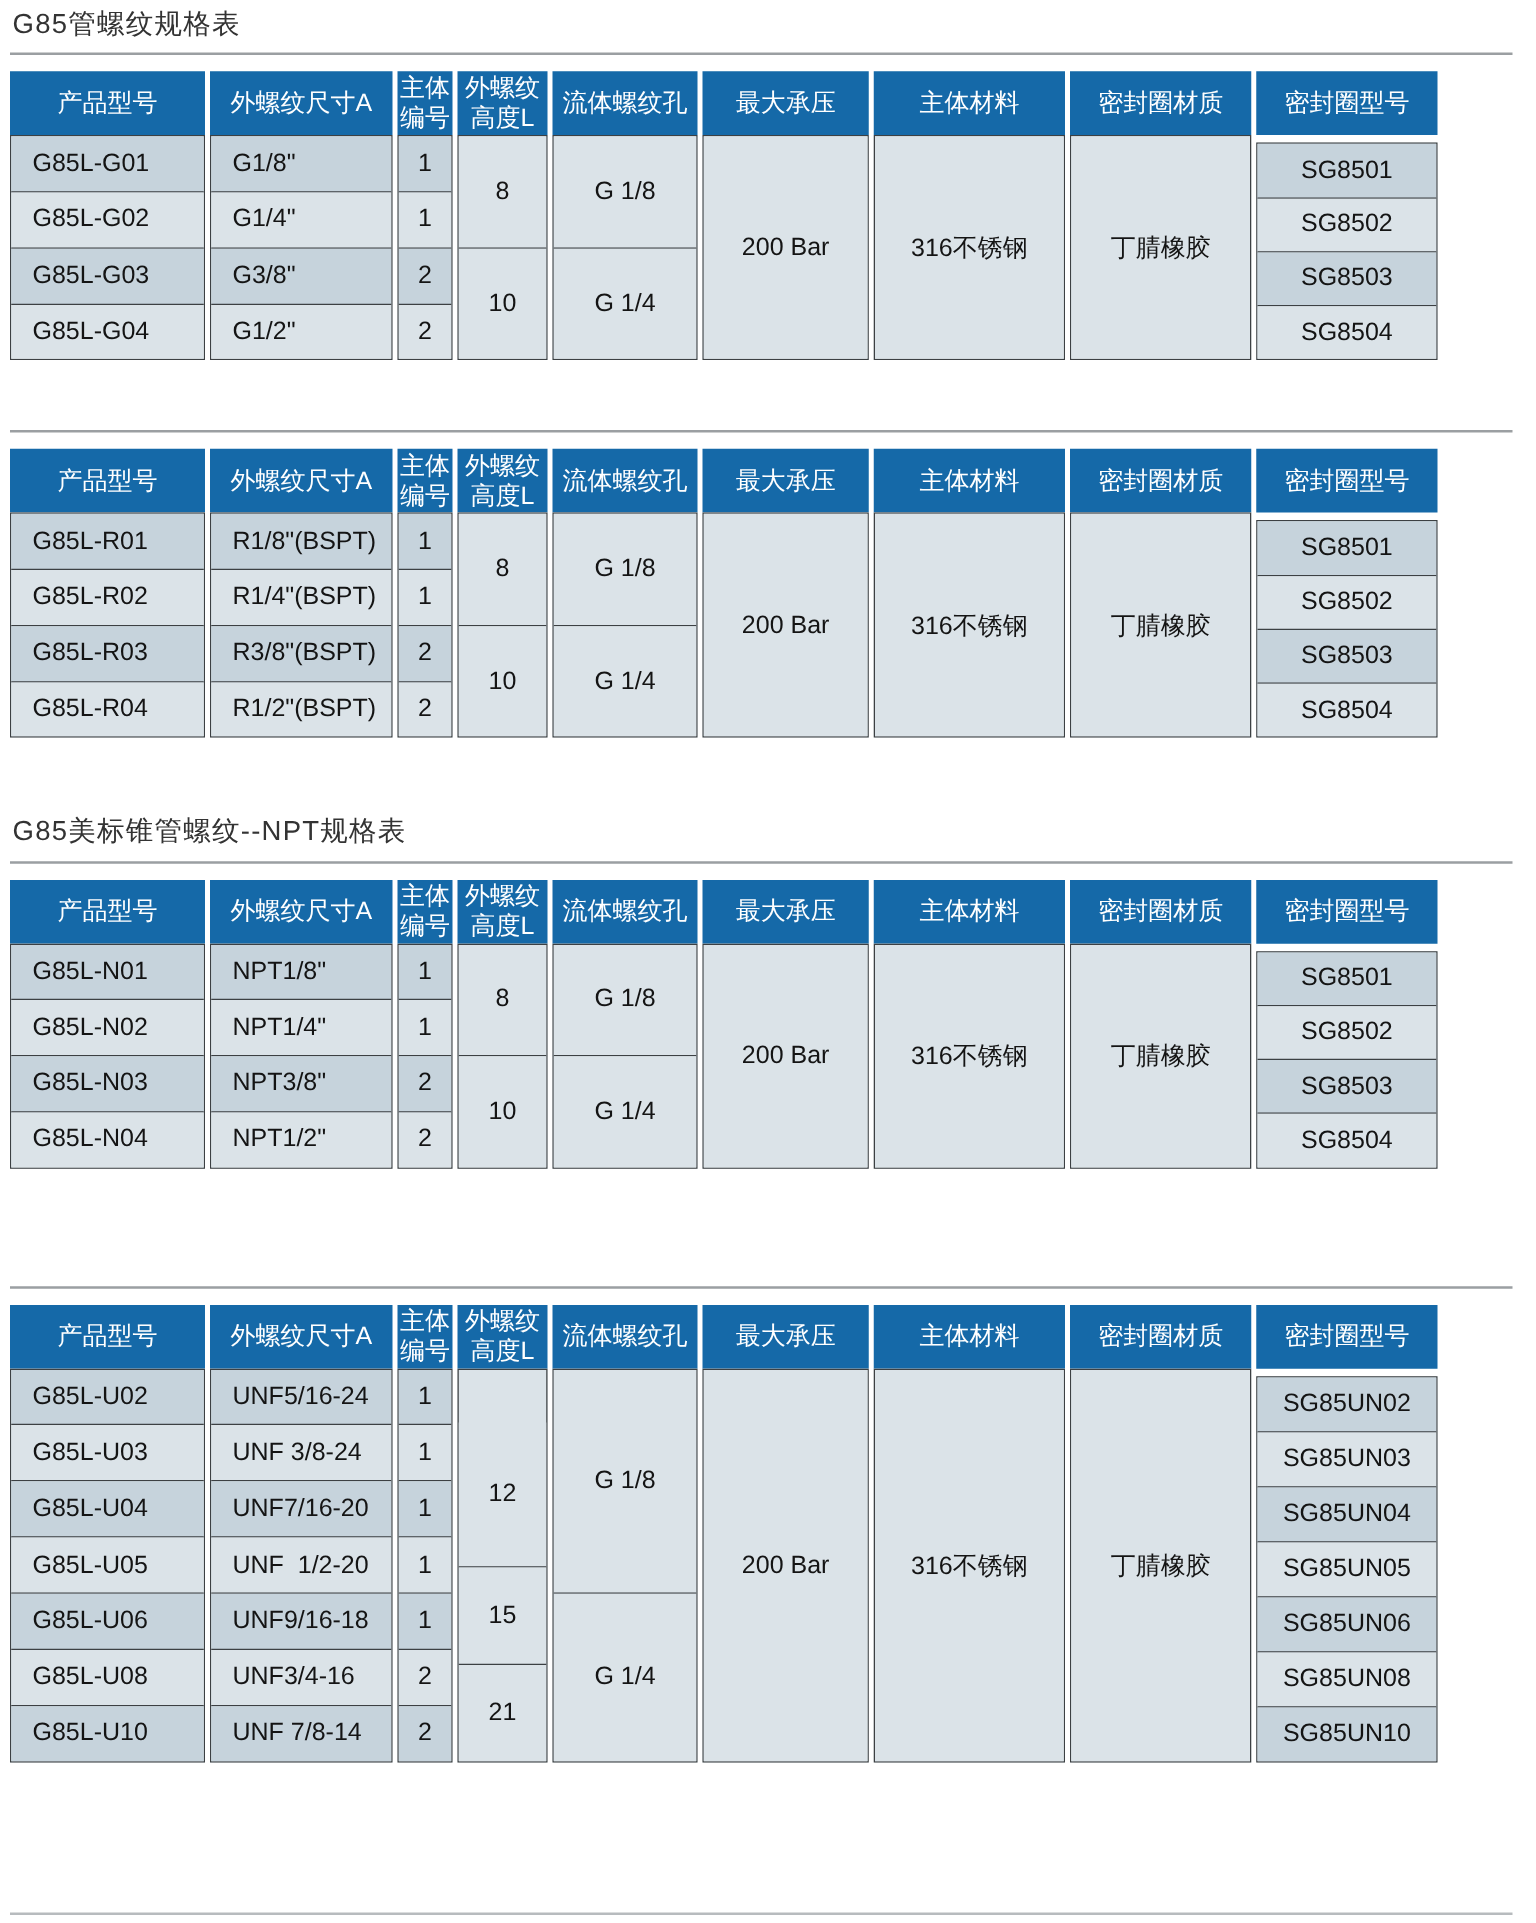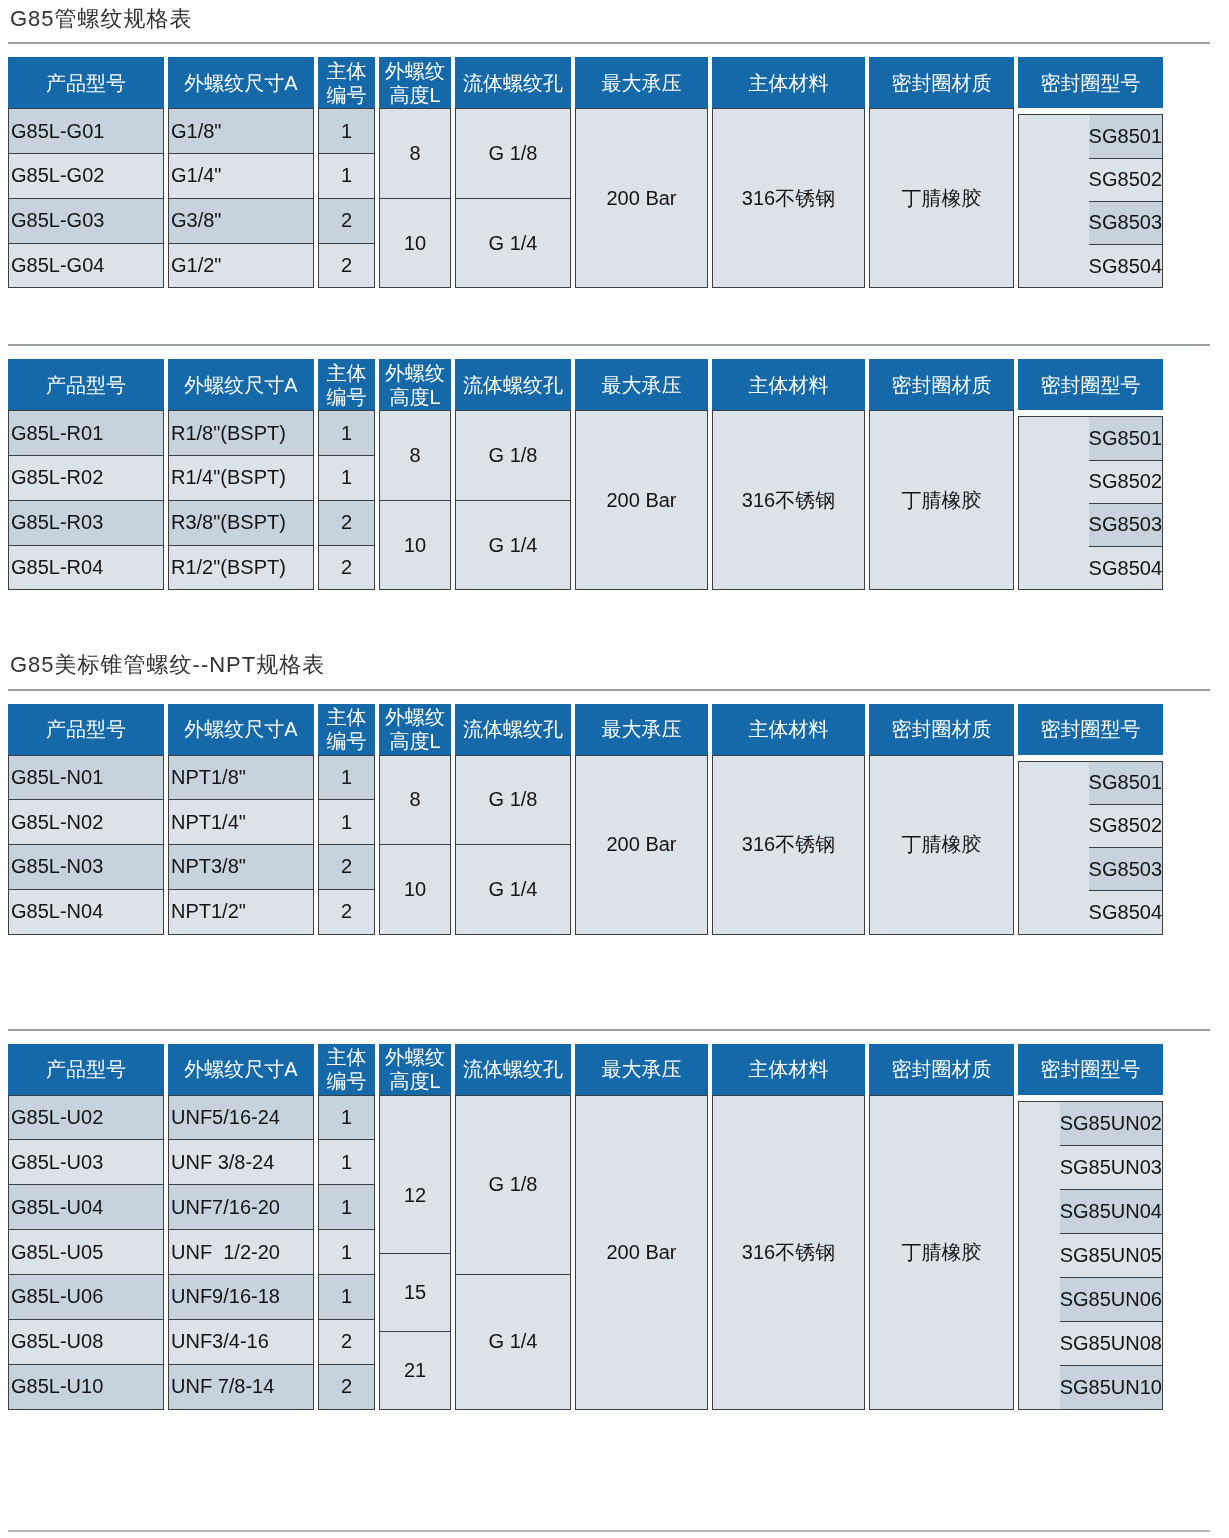--- a/index.html
+++ b/index.html
@@ -19,38 +19,38 @@
   #tables .section:nth-child(2){margin-top:56px;}
   #tables .section:nth-child(3){margin-top:62px;}
   #tables .section:nth-child(4){margin-top:94px;}
   .title{
     font-size:22px; font-weight:500; color:var(--title_text);
     letter-spacing:1px; margin:0 0 11px 2px; line-height:1.15;
   }
   .rule{height:2px; background:var(--rule); margin-bottom:13px; width:1202px;}
   .tbl{display:flex; gap:4px; width:1202px;}
   .col{display:flex; flex-direction:column;}
-  .c0{width:156px;} .c1{width:146px;} .c2{width:57px;} .c3{width:72px;}
+  .c0{width:156px;} .c1{width:146px;} .c2{width:44px;} .c3{width:72px;}
   .c4{width:116px;} .c5{width:133px;} .c6{width:153px;} .c7{width:145px;} .c8{width:145px;}
   .th{
     flex:0 0 51px; background:var(--header_bg); color:var(--header_text);
     display:flex; align-items:center; justify-content:center; text-align:center;
     font-size:20px; line-height:1.2; white-space:pre-wrap;
   }
   .bd{
     flex:1 1 auto; border:1px solid var(--border);
     display:flex; flex-direction:column; background:var(--row_light);
   }
-  .bd.gap{margin-top:6px;align-items:flex-end;}
+  .bd.gap{margin-top:6px;}
   .cell{
     flex:1 1 0; display:flex; align-items:center;
     font-size:20px; color:var(--cell_text); white-space:pre-wrap; overflow:hidden;
   }
   .cell:not(:last-child){border-bottom:1px solid var(--border);}
-  .cell.left{justify-content:flex-start; padding-left:2px;}
+  .cell.left{justify-content:flex-start; padding-left:17px;}
   .cell.center{justify-content:center; text-align:center;}
   .cell.dark{background:var(--row_dark);}
   .cell.light{background:var(--row_light);}
   #page-bottom-rule{
     position:absolute; left:8px; bottom:6px; width:1202px; height:2px;
     background:var(--page_bottom_rule);
   }
 </style>
 </head>
 <body>

